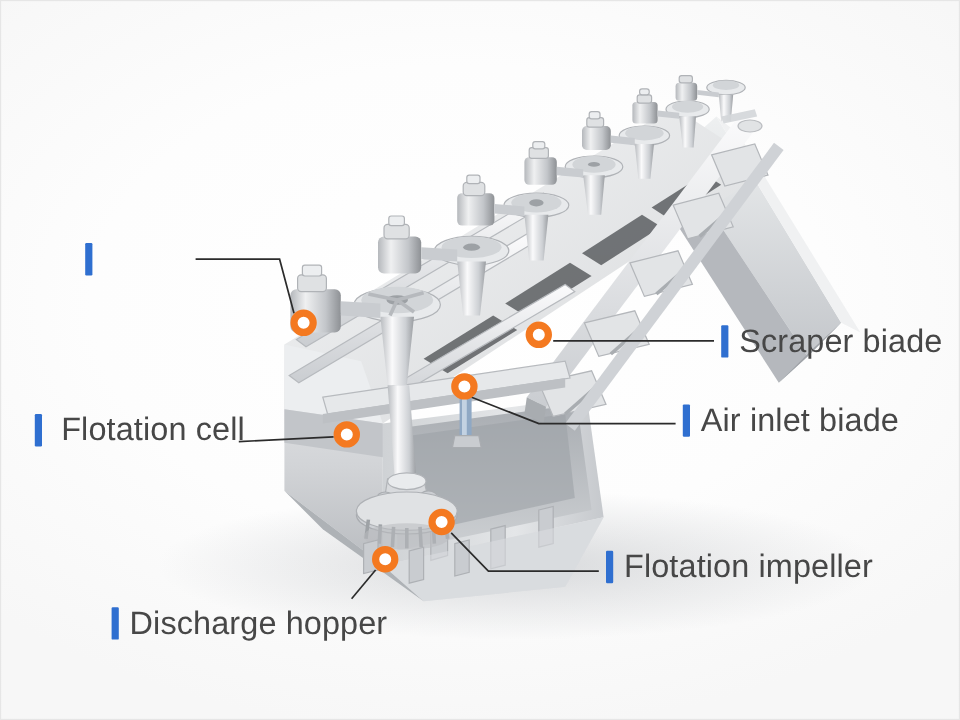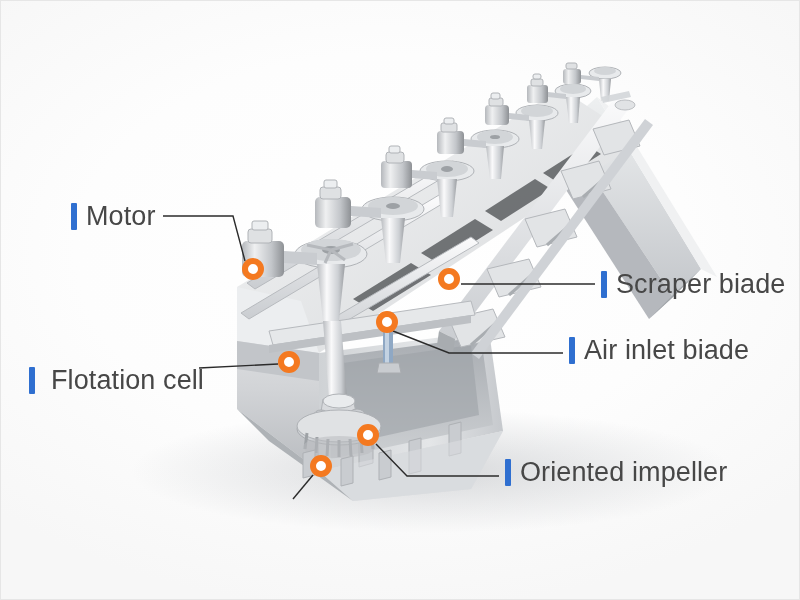--- a/index.html
+++ b/index.html
@@ -310,37 +310,40 @@
 
   <div class="marker" style="left:252px;top:268px;"></div>
   <div class="marker" style="left:448px;top:278px;"></div>
   <div class="marker" style="left:386px;top:321px;"></div>
   <div class="marker" style="left:288px;top:361px;"></div>
   <div class="marker" style="left:367px;top:434px;"></div>
   <div class="marker" style="left:320px;top:465px;"></div>
 
   <div class="label r" style="left:70px;top:215px;">
     <span class="bar"></span>
-    <span class="txt">Motor</span>
   </div>
 
   <div class="label r" style="left:600px;top:283px;justify-content:flex-end;">
     <span class="bar"></span>
     <span class="txt">Scraper biade</span>
   </div>
 
   <div class="label r" style="left:568px;top:349px;">
     <span class="bar"></span>
     <span class="txt">Air inlet biade</span>
   </div>
 
-  <div class="label r" style="left:28px;top:379px;gap:16px;">
+  <div class="label r" style="left:28px;top:357px;gap:16px;">
     <span class="bar"></span>
     <span class="txt">Flotation cell</span>
   </div>
 
   <div class="label r" style="left:504px;top:471px;">
     <span class="bar"></span>
-    <span class="txt">Oriented impeller</span>
-  </div>
-
+    <span class="txt">Flotation impeller</span>
+  </div>
+
+  <div class="label r" style="left:92px;top:518px;">
+    <span class="bar"></span>
+    <span class="txt">Discharge hopper</span>
+  </div>
 
 </div>
 
 </body></html>

